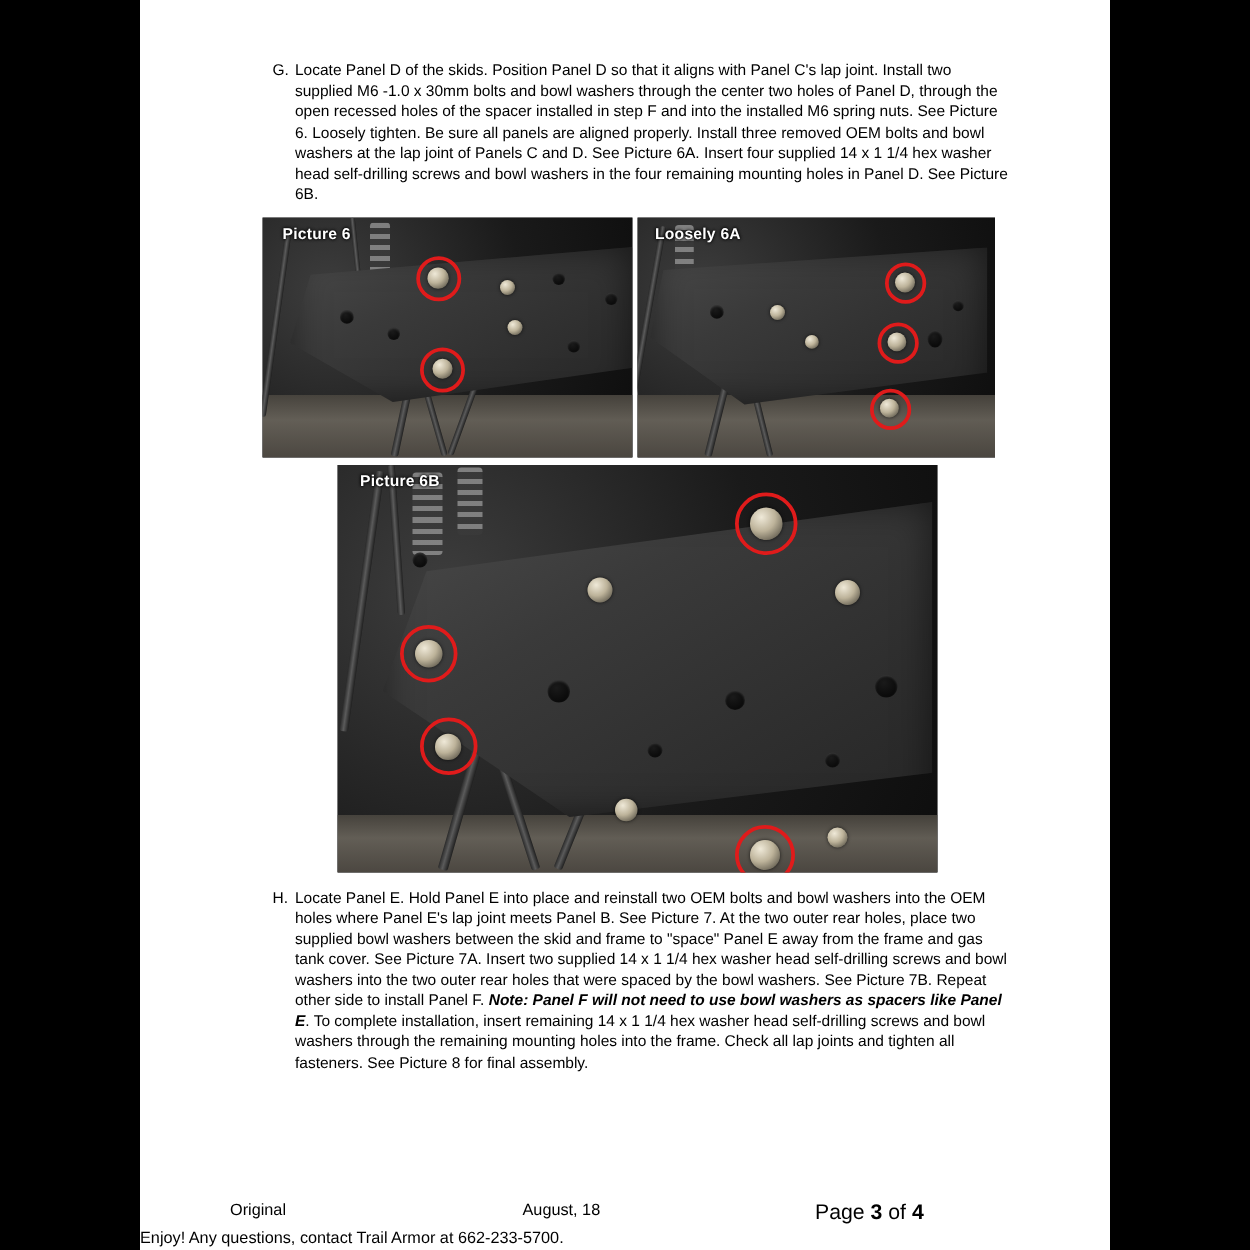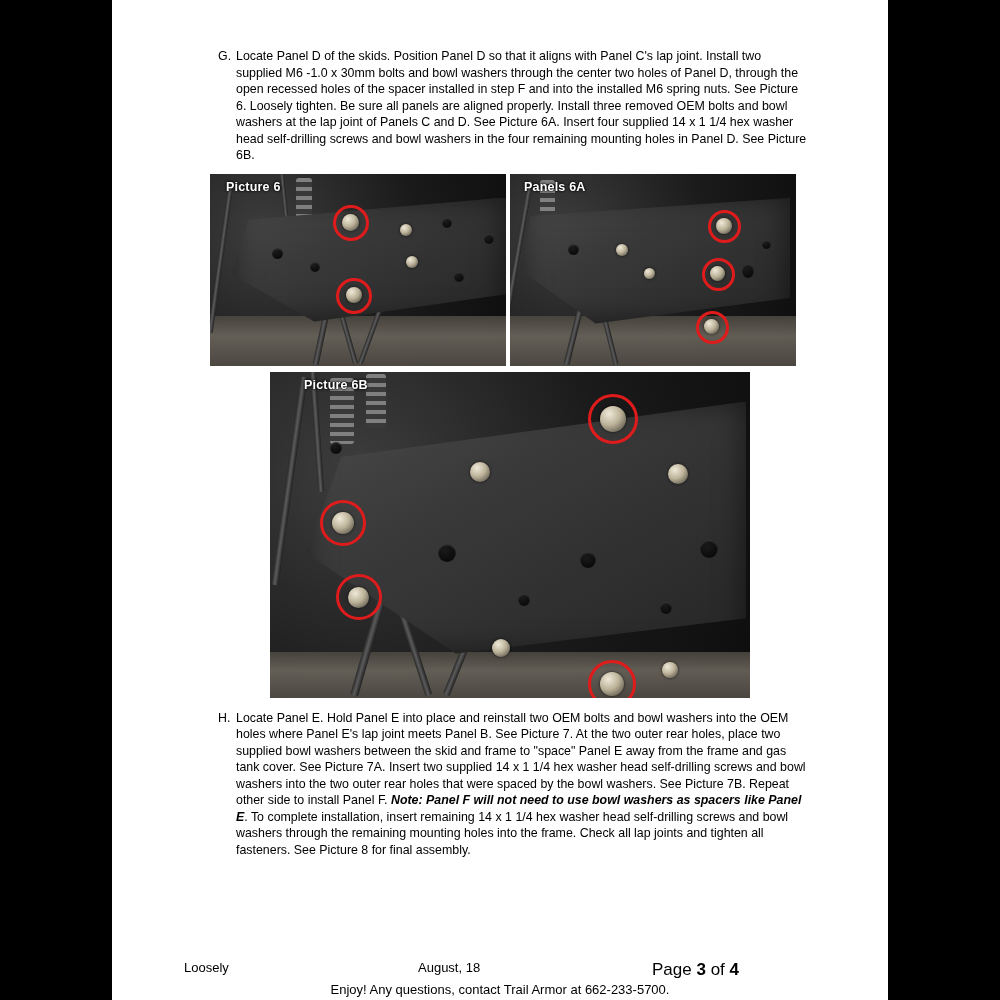--- a/index.html
+++ b/index.html
@@ -135,21 +135,21 @@
     bottom: 40px;
     width: 776px;
   }
   .footer .f-left { position: absolute; left: 72px; top: 0; font-size: 13px; }
   .footer .f-mid { position: absolute; left: 306px; top: 0; font-size: 13px; }
   .footer .f-right { position: absolute; left: 540px; top: 0; font-size: 17px; }
   .footer .f-right b { font-weight: bold; }
   .footer .f-contact {
     position: absolute;
     left: 0; right: 0; top: 22px;
-    text-align: center;
+    text-align: left;
     font-size: 13px;
   }
 </style>
 </head>
 <body>
 
 <div class="page">
 
   <div class="content">
 
@@ -200,21 +200,21 @@
           <div class="bolt" style="left:194px; top:145px; width:15px; height:15px;"></div>
           <div class="hole" style="left:58px; top:70px; width:11px; height:11px;"></div>
           <div class="bolt" style="left:106px; top:70px; width:12px; height:12px;"></div>
           <div class="bolt" style="left:134px; top:94px; width:11px; height:11px;"></div>
           <div class="hole" style="left:232px; top:90px; width:12px; height:14px;"></div>
           <div class="hole" style="left:252px; top:66px; width:9px; height:9px;"></div>
           <div class="circle-mark" style="left:198px; top:36px; width:33px; height:33px;"></div>
           <div class="circle-mark" style="left:192px; top:84px; width:33px; height:33px;"></div>
           <div class="circle-mark" style="left:186px; top:137px; width:33px; height:33px;"></div>
         </div>
-        <div class="caption" style="left:14px; top:6px;">Panels 6A</div>
+        <div class="caption" style="left:14px; top:6px;">Loosely 6A</div>
       </div>
     </div>
 
     <div class="fig fig6b">
       <div class="scene">
         <div class="bg-dark"></div>
         <div class="ground" style="height:14%;"></div>
         <div class="rod" style="left:16px; top:4px; width:7px; height:210px; transform:rotate(8deg);"></div>
         <div class="rod" style="left:44px; top:0px; width:6px; height:120px; transform:rotate(-4deg);"></div>
         <div class="spring" style="left:60px; top:6px; width:24px; height:66px;"></div>
@@ -235,30 +235,30 @@
         <div class="hole" style="left:310px; top:180px; width:16px; height:16px;"></div>
         <div class="hole" style="left:430px; top:168px; width:18px; height:18px;"></div>
         <div class="hole" style="left:248px; top:222px; width:12px; height:12px;"></div>
         <div class="hole" style="left:390px; top:230px; width:12px; height:12px;"></div>
         <div class="hole" style="left:60px; top:70px; width:12px; height:12px;"></div>
         <div class="circle-mark" style="left:318px; top:22px; width:50px; height:50px;"></div>
         <div class="circle-mark" style="left:50px; top:128px; width:46px; height:46px;"></div>
         <div class="circle-mark" style="left:66px; top:202px; width:46px; height:46px;"></div>
         <div class="circle-mark" style="left:318px; top:288px; width:48px; height:48px;"></div>
       </div>
-      <div class="caption" style="left:18px; top:6px;margin-left:16px;">Picture 6B</div>
+      <div class="caption" style="left:18px; top:6px;">Picture 6B</div>
     </div>
 
     <div class="step" style="margin-top:12px;">
       <div class="letter">H.</div>
       <div class="body"><span>Locate Panel E.  Hold Panel E into place and reinstall two OEM bolts and bowl washers into the OEM holes where Panel E's lap joint meets Panel B. See Picture 7.  At the two outer rear holes, place two supplied bowl washers between the skid and frame to "space" Panel E away from the frame and gas tank cover. See Picture 7A. Insert two supplied 14 x 1 1/4 hex washer head self-drilling screws and bowl washers into the two outer rear holes that were spaced by the bowl washers.  See Picture 7B.  Repeat other side to install Panel F.  </span><b><i>Note:  Panel F will not need to use bowl washers as spacers like Panel E</i></b><span>. To complete installation, insert remaining 14 x 1 1/4 hex washer head self-drilling screws and bowl washers through the remaining mounting holes into the frame.  Check all lap joints and tighten all fasteners. See Picture 8 for final assembly.</span></div>
     </div>
 
   </div>
 
   <div class="footer">
-    <div class="f-left">Loosely</div>
+    <div class="f-left">Original</div>
     <div class="f-mid">August, 18</div>
     <div class="f-right"><span>Page </span><b>3</b><span> of </span><b>4</b></div>
     <div class="f-contact">Enjoy!  Any questions, contact Trail Armor at 662-233-5700.</div>
   </div>
 
 </div>
 
 </body></html>

